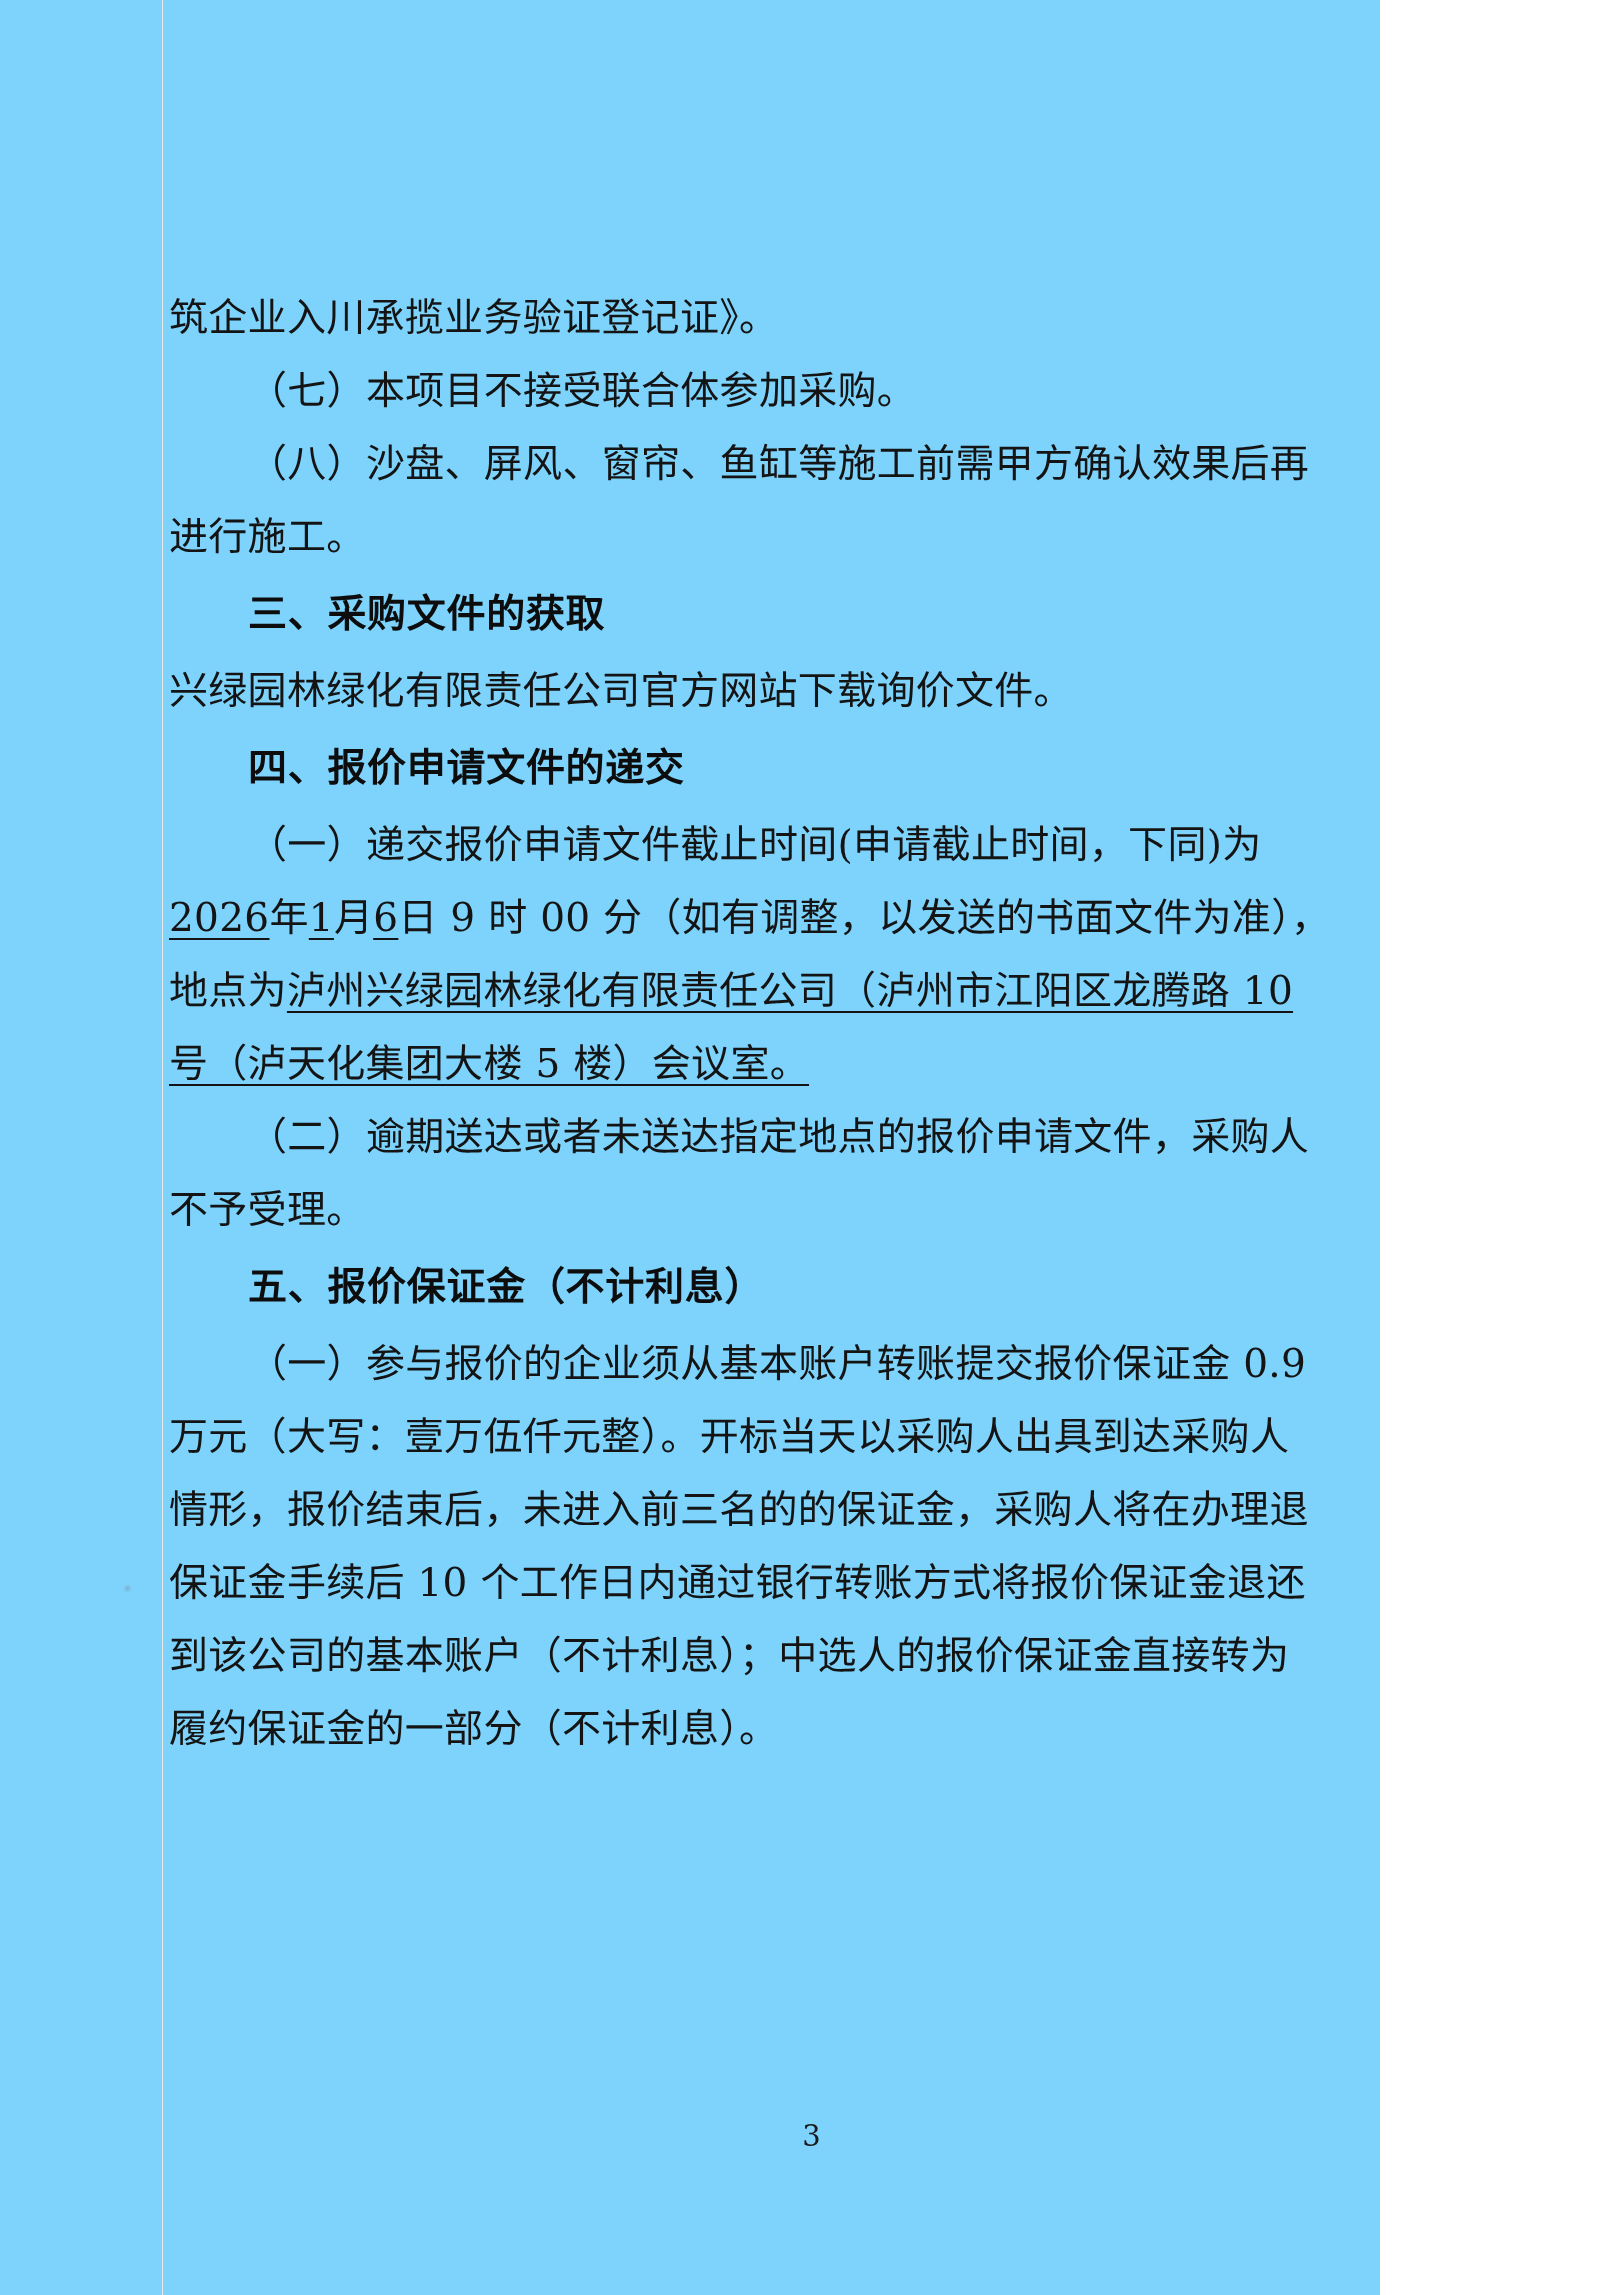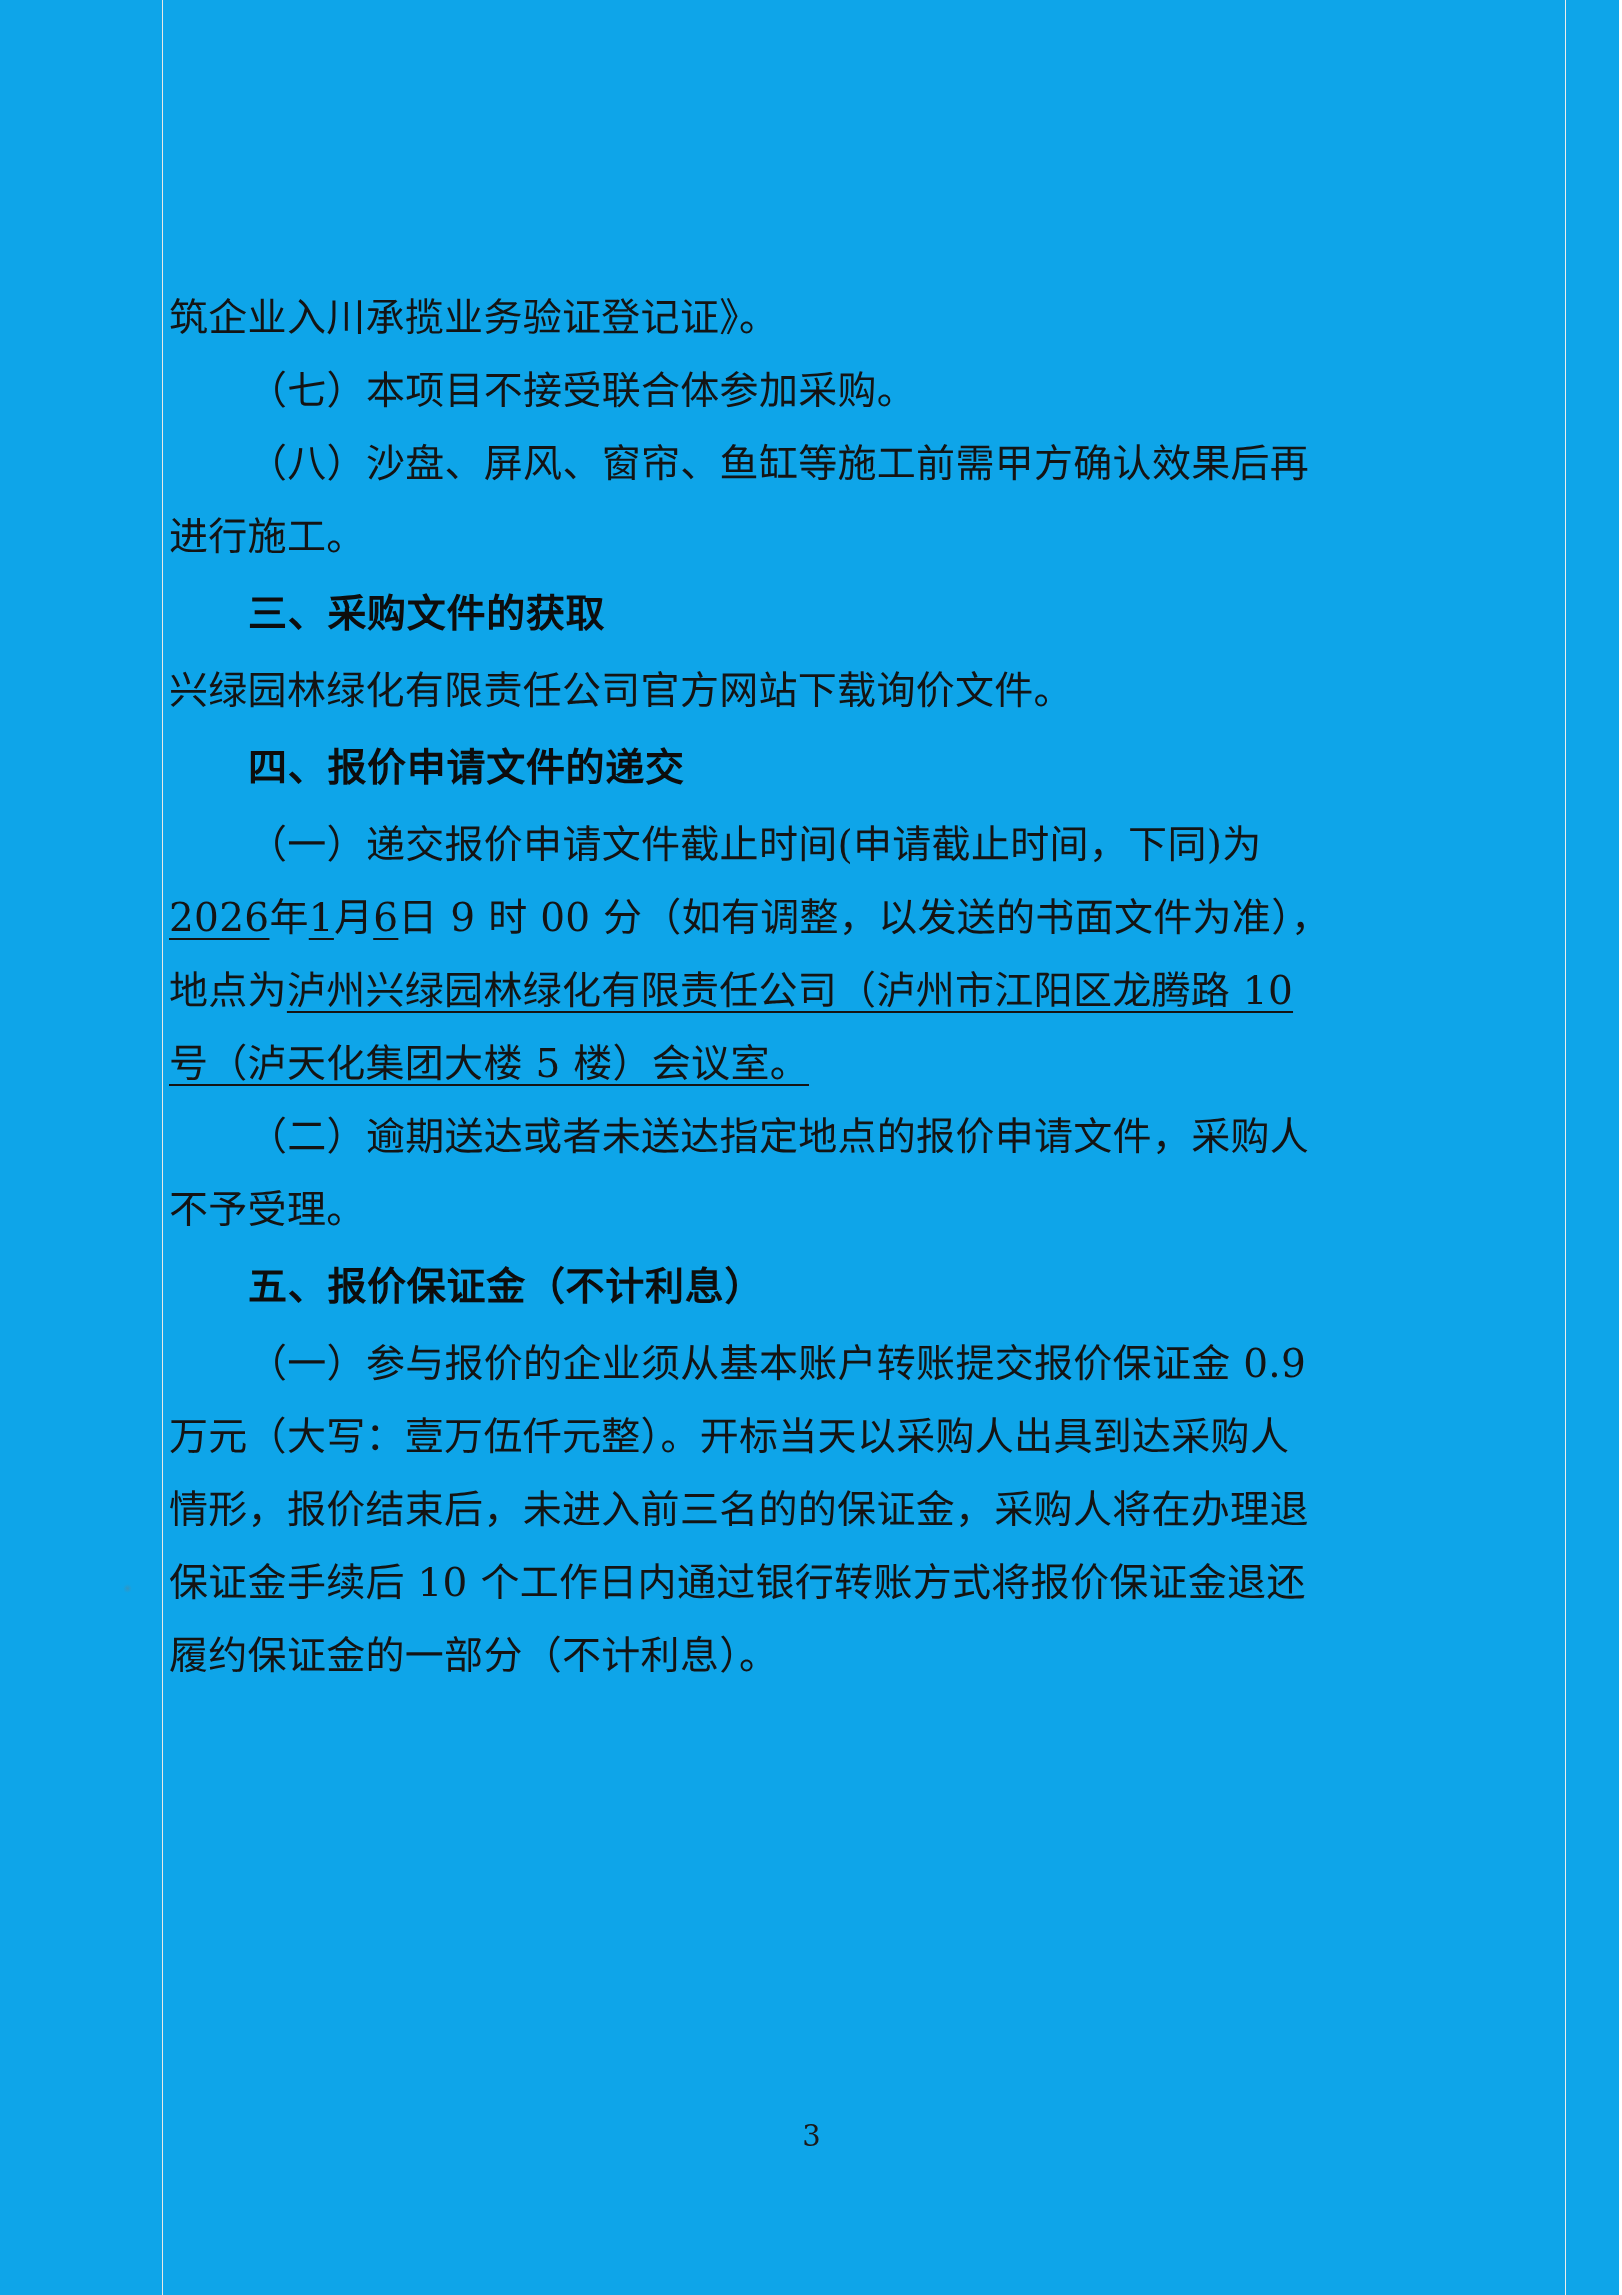--- a/index.html
+++ b/index.html
@@ -2,23 +2,23 @@
 <html lang="zh-CN" style="font-size:10.5px"><head>
 <meta charset="utf-8">
 <style>
   html, body {
     margin: 0;
     padding: 0;
     background: #ffffff;
   }
   .page {
     position: relative;
-    width: 1619px;
+    width: 1380px;
     height: 2295px;
-    background: #0ea5e9;
+    background: #7dd3fc;
     box-sizing: border-box;
     overflow: hidden;
   }
   .paper-edge-left {
     position: absolute;
     left: 162px;
     top: 0;
     width: 0.7px;
     height: 2295px;
     background: #e8e8e4;
@@ -106,19 +106,20 @@
         <div class="line blk"><span class="u">2026</span><span>年</span><span class="u">1</span><span>月</span><span class="u">6</span><span>日 9 时 00 分（如有调整，以发送的书面文件为准），</span></div>
         <div class="line blk"><span>地点为</span><span class="u">泸州兴绿园林绿化有限责任公司（泸州市江阳区龙腾路 10</span></div>
         <div class="line blk"><span class="u">号（泸天化集团大楼 5 楼）会议室。</span></div>
         <div class="line blk indent">（二）逾期送达或者未送达指定地点的报价申请文件，采购人</div>
         <div class="line blk">不予受理。</div>
         <div class="heading blk">五、报价保证金（不计利息）</div>
         <div class="line blk indent">（一）参与报价的企业须从基本账户转账提交报价保证金 0.9</div>
         <div class="line blk">万元（大写：壹万伍仟元整）。开标当天以采购人出具到达采购人</div>
         <div class="line blk">情形，报价结束后，未进入前三名的的保证金，采购人将在办理退</div>
         <div class="line blk">保证金手续后 10 个工作日内通过银行转账方式将报价保证金退还</div>
+        <div class="line blk">到该公司的基本账户（不计利息）；中选人的报价保证金直接转为</div>
         <div class="line blk">履约保证金的一部分（不计利息）。</div>
       </div>
   </div>
 
   <div class="page-number">3</div>
 </div>
 
 
 </body></html>

